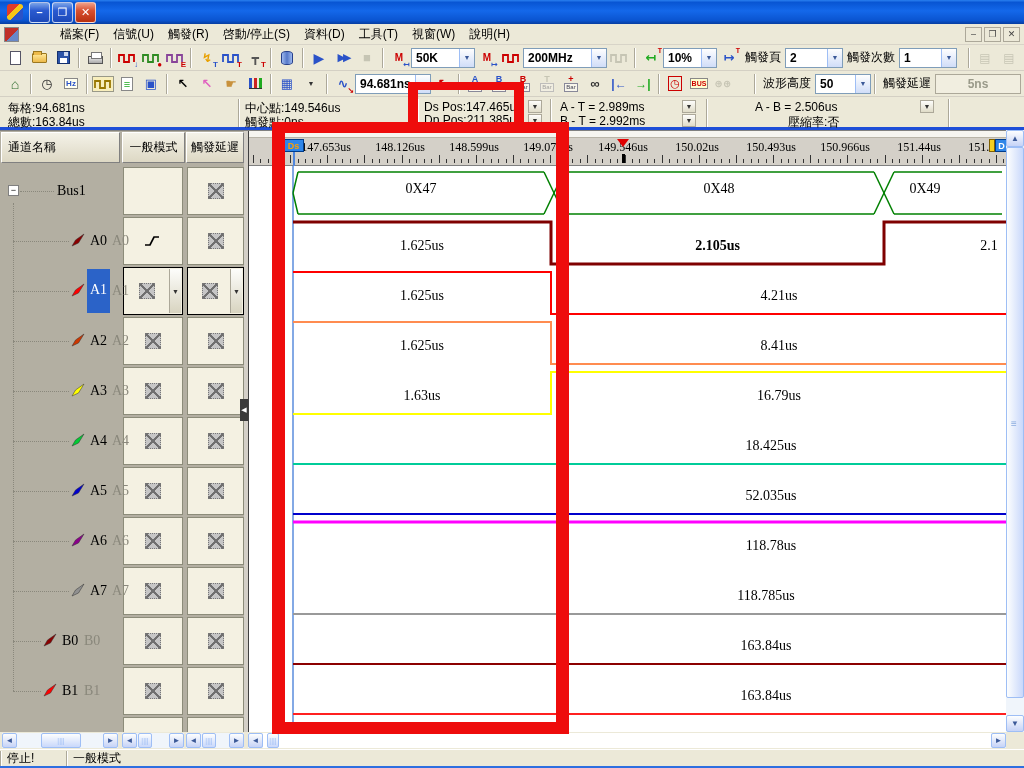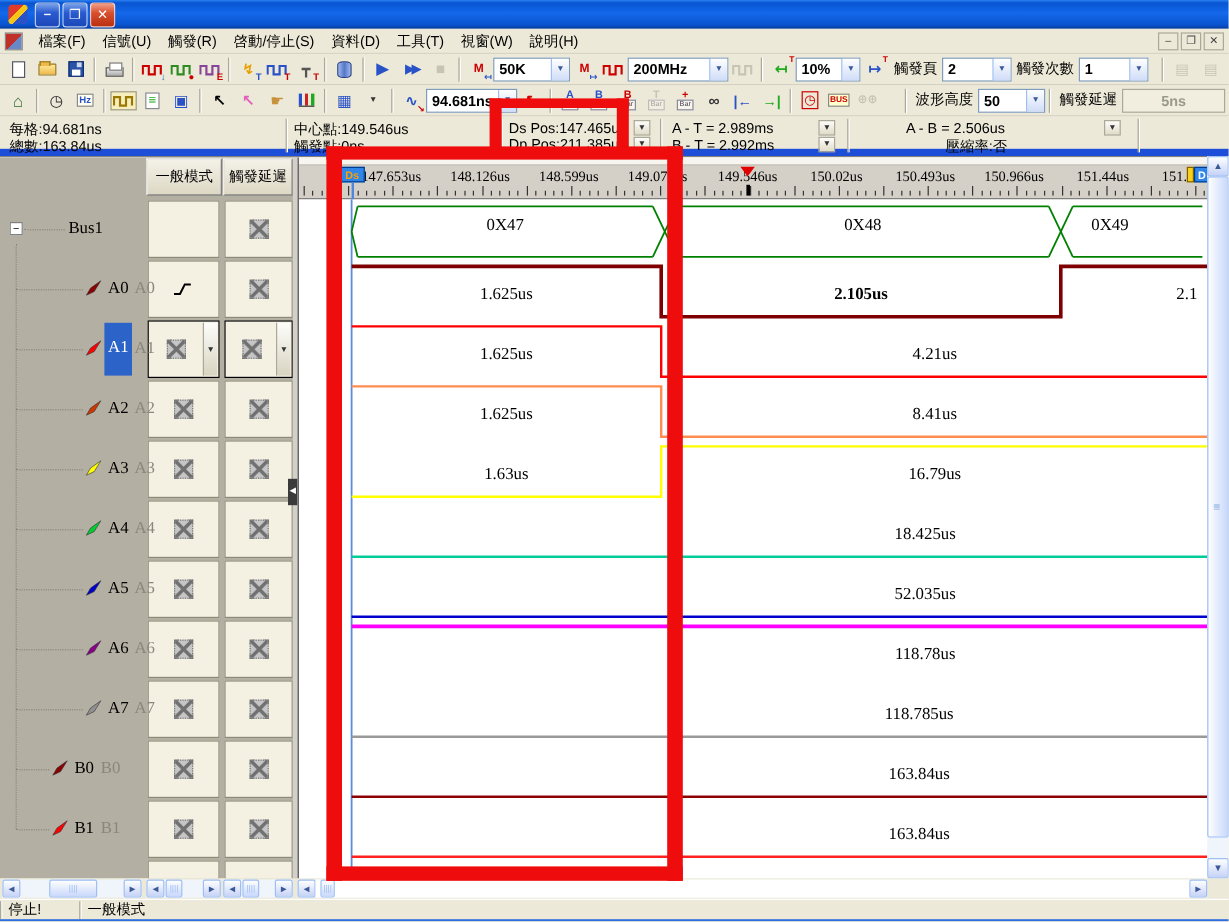--- a/index.html
+++ b/index.html
@@ -13,21 +13,21 @@
     display:flex; align-items:center; padding:0 3px; }
   #title-icon { width:16px; height:16px; margin:0 4px; background:linear-gradient(135deg,#e03a2a 0 40%,#f5c518 40% 60%,#2a52c8 60%); border-radius:3px; flex:none; }
   #title-text { color:#fff; font-weight:bold; font-size:13px; text-shadow:1px 1px 1px #0338; white-space:nowrap; flex:1; }
   .wbtn { width:21px; height:21px; margin-left:2px; border:1px solid #fffa; border-radius:3px; color:#fff;
     display:flex; align-items:center; justify-content:center; font-size:11px; font-weight:bold;
     background:linear-gradient(180deg,#7ba4e8,#2a5ad0 40%,#1c48b8); flex:none; }
   .wbtn.close { background:linear-gradient(180deg,#f0a088,#d85030 40%,#b83010); }
 
   
   #menubar { position:absolute; left:0; top:24px; width:1024px; height:21px; background:#ece9d8;
-    display:flex; align-items:center; border-bottom:1px solid #d8d4c8; }
+    display:flex; align-items:center; border-bottom:1px solid #d8d4c8;gap:28px; }
   #menu-appicon { width:15px; height:15px; margin:0 6px 0 4px; background:linear-gradient(135deg,#c03028 0 55%,#6888c8 55%); border:1px solid #888; flex:none; }
   .menu-item { padding:2px 7px; white-space:nowrap; color:#000; }
   #mdi-btns { margin-left:auto; display:flex; margin-right:4px; }
   .mdibtn { width:17px; height:15px; margin-left:2px; background:#ece9d8; border:1px solid #aca899;
     color:#444; font-size:9px; display:flex; align-items:center; justify-content:center; }
 
   
   .toolbar { position:absolute; left:0; width:1024px; height:26px; background:#ece9d8;
     display:flex; align-items:center; padding:0 3px; border-bottom:1px solid #d4d0c4; }
   #toolbar1 { top:45px; } #toolbar2 { top:71px; }
@@ -52,21 +52,21 @@
   .sh-floppy::after { content:""; position:absolute; right:1px; top:0; width:4px; height:4px; background:#cdd8ee; }
   .sh-printer { width:15px; height:8px; background:linear-gradient(#eee,#aaa); border:1px solid #555; margin-top:5px; }
   .sh-printer::before { content:""; position:absolute; left:2px; top:-5px; width:9px; height:5px; background:#fff; border:1px solid #777; }
   .sh-barrel { width:12px; height:14px; background:linear-gradient(90deg,#9cb8ee,#5578c8 50%,#9cb8ee); border:1px solid #27408b; border-radius:5px/3px; }
   .baric { display:flex; flex-direction:column; align-items:center; line-height:7px; }
   .baric b { font-size:9px; }
   .baric i { font-style:normal; font-size:6px; color:#445; border:1px solid #889; padding:0 1px; background:#f8f6ec; }
   .sh-bars { width:13px; height:11px; background:linear-gradient(90deg,#2a52c8 0 3px,transparent 3px 5px,#cc2222 5px 8px,transparent 8px 10px,#1faa1f 10px 13px); border-bottom:1px solid #333; }
 
   
-  #infobar { position:absolute; left:0; top:97px; width:1024px; height:33px; background:#ece9d8; border-bottom:6px solid #1d4ed8; }
+  #infobar { position:absolute; left:0; top:97px; width:1024px; height:33px; background:#ece9d8; border-bottom:3px solid #1d4ed8; }
   .info-text { position:absolute; white-space:nowrap; font-size:12px; color:#000; }
   .ivsep { position:absolute; top:2px; width:2px; height:28px; border-left:1px solid #aca899; border-right:1px solid #fff; }
   .idd { position:absolute; width:14px; height:13px; background:linear-gradient(#fdfdfb,#e0dcc8); border:1px solid #aca899;
     color:#333; font-size:7px; display:flex; align-items:center; justify-content:center; }
 
   
   #main { position:absolute; left:0; top:130px; width:1024px; height:602px; background:#fff; overflow:hidden; border-top:1px solid #808080; }
   #panel { position:absolute; left:0; top:0; width:248px; height:602px; background:#b3afa2; overflow:hidden; }
   .phead { position:absolute; top:1px; height:31px; background:linear-gradient(#f4f2e8,#ddd8c4);
     border:1px solid #fff; border-right-color:#808080; border-bottom-color:#808080;
@@ -410,20 +410,21 @@
     <div class="idd" style="left:920px;top:3px;">▼</div>
     <div class="ivsep" style="left:238px;"></div>
     <div class="ivsep" style="left:417px;"></div>
     <div class="ivsep" style="left:550px;"></div>
     <div class="ivsep" style="left:706px;"></div>
     <div class="ivsep" style="left:948px;"></div>
   </div>
 
   <div id="main">
     <div id="panel">
+      <div class="phead" style="left:1px;width:119px;justify-content:flex-start;padding-left:6px;">通道名稱</div>
       <div class="phead" style="left:122px;width:63px;">一般模式</div>
       <div class="phead" style="left:186px;width:58px;">觸發延遲</div>
       <div id="panel-rows">
           <div class="pcell" style="left: 123px; width: 60px; top: 36px; height: 48px;"></div>
           <div class="pcell" style="left: 187px; width: 57px; top: 36px; height: 48px;">
             <div class="xbox" style="left: 20px; top: 15px;"></div>
           </div>
           <div class="expander" style="left: 8px; top: 54px;">−</div>
           <div class="dotted-h" style="left: 20px; top: 60px; width: 34px;"></div>
           <div class="chname" style="left: 57px; top: 52px;">Bus1</div>

